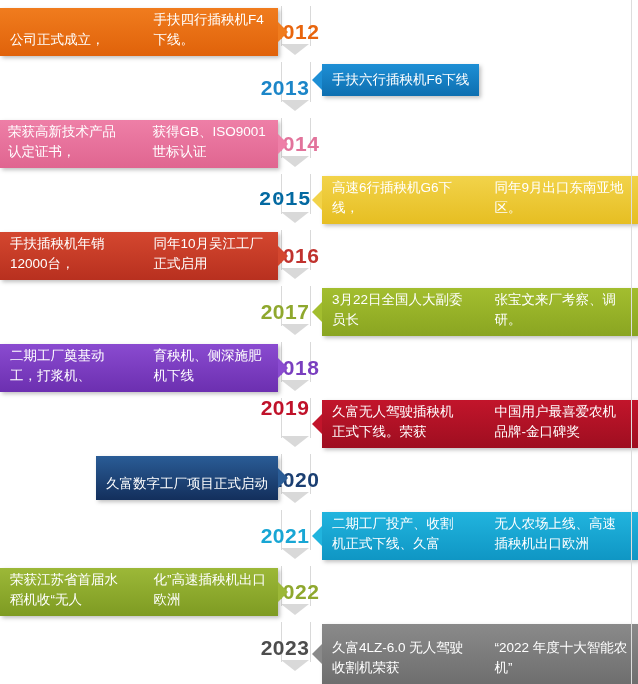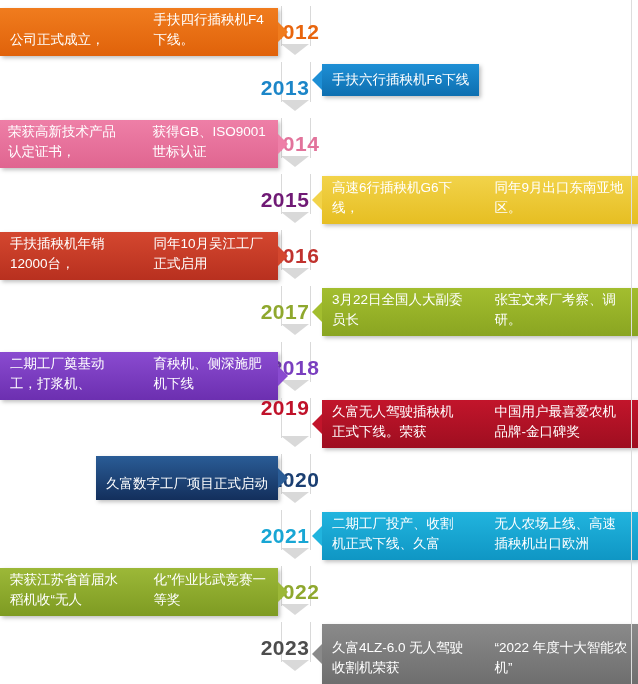--- a/index.html
+++ b/index.html
@@ -121,21 +121,21 @@
     </div>
     <div class="chev down" style="left: 281px; top: 156px;"></div>
     <div class="spine" style="left: 281px; top: 118px; width: 28px; height: 40px; background: transparent; border-left: 1px solid rgb(217, 217, 217); border-right: 1px solid rgb(217, 217, 217);"></div>
     <div class="year left-col" style="top: 116px; color: rgb(226, 115, 155);">2014</div>
     <div class="box left" style="top: 120px; height: 48px; background: linear-gradient(rgb(238, 127, 167), rgb(224, 101, 144)); --arrow: #EE7FA7; right: 360px; padding-left: 8px;">
       <span>荣获高新技术产品认定证书，</span>
       <span>获得GB、ISO9001世标认证</span>
     </div>
     <div class="chev down" style="left: 281px; top: 212px;"></div>
     <div class="spine" style="left: 281px; top: 174px; width: 28px; height: 40px; background: transparent; border-left: 1px solid rgb(217, 217, 217); border-right: 1px solid rgb(217, 217, 217);"></div>
-    <div class="year right-col" style="top: 172px; color: #701a75;">2015</div>
+    <div class="year right-col" style="top: 172px; color: #0369a1; font-family: Liberation Mono, monospace;">2015</div>
     <div class="box right" style="top: 176px; height: 48px; background: linear-gradient(rgb(242, 211, 74), rgb(230, 190, 34)); --arrow: #F2D34A; left: 322px;">
       <span>高速6行插秧机G6下线，</span>
       <span>同年9月出口东南亚地区。</span>
     </div>
     <div class="chev down" style="left: 281px; top: 268px;"></div>
     <div class="spine" style="left: 281px; top: 230px; width: 28px; height: 40px; background: transparent; border-left: 1px solid rgb(217, 217, 217); border-right: 1px solid rgb(217, 217, 217);"></div>
     <div class="year left-col" style="top: 228px; color: rgb(192, 50, 46);">2016</div>
     <div class="box left" style="top: 232px; height: 48px; background: linear-gradient(rgb(212, 71, 47), rgb(184, 48, 31)); --arrow: #D4472F; right: 360px;">
       <span>手扶插秧机年销12000台，</span>
       <span>同年10月吴江工厂正式启用</span>
@@ -143,21 +143,21 @@
     <div class="chev down" style="left: 281px; top: 324px;"></div>
     <div class="spine" style="left: 281px; top: 286px; width: 28px; height: 40px; background: transparent; border-left: 1px solid rgb(217, 217, 217); border-right: 1px solid rgb(217, 217, 217);"></div>
     <div class="year right-col" style="top: 284px; color: rgb(143, 168, 46);">2017</div>
     <div class="box right" style="top: 288px; height: 48px; background: linear-gradient(rgb(163, 190, 47), rgb(138, 165, 33)); --arrow: #A3BE2F; left: 322px;">
       <span>3月22日全国人大副委员长</span>
       <span>张宝文来厂考察、调研。</span>
     </div>
     <div class="chev down" style="left: 281px; top: 380px;"></div>
     <div class="spine" style="left: 281px; top: 342px; width: 28px; height: 40px; background: transparent; border-left: 1px solid rgb(217, 217, 217); border-right: 1px solid rgb(217, 217, 217);"></div>
     <div class="year left-col" style="top: 340px; color: rgb(122, 63, 191);">2018</div>
-    <div class="box left" style="top: 344px; height: 48px; background: linear-gradient(rgb(138, 75, 208), rgb(108, 47, 176)); --arrow: #8A4BD0; right: 360px; margin-top: 8px;">
+    <div class="box left" style="top: 344px; height: 48px; background: linear-gradient(rgb(138, 75, 208), rgb(108, 47, 176)); --arrow: #8A4BD0; right: 360px;">
       <span>二期工厂奠基动工，打浆机、</span>
       <span>育秧机、侧深施肥机下线</span>
     </div>
     <div class="chev down" style="left: 281px; top: 436px;"></div>
     <div class="spine" style="left: 281px; top: 398px; width: 28px; height: 40px; background: transparent; border-left: 1px solid rgb(217, 217, 217); border-right: 1px solid rgb(217, 217, 217);"></div>
     <div class="year right-col" style="top: 380px; color: rgb(192, 18, 42);">2019</div>
     <div class="box right" style="top: 400px; height: 48px; background: linear-gradient(rgb(194, 21, 43), rgb(158, 14, 32)); --arrow: #C2152B; left: 322px;">
       <span>久富无人驾驶插秧机正式下线。荣获</span>
       <span>中国用户最喜爱农机品牌-金口碑奖</span>
     </div>
@@ -172,21 +172,21 @@
     <div class="year right-col" style="top: 508px; color: rgb(24, 166, 212);">2021</div>
     <div class="box right" style="top: 512px; height: 48px; background: linear-gradient(rgb(33, 180, 222), rgb(15, 150, 196)); --arrow: #21B4DE; left: 322px;">
       <span>二期工厂投产、收割机正式下线、久富</span>
       <span>无人农场上线、高速插秧机出口欧洲</span>
     </div>
     <div class="chev down" style="left: 281px; top: 604px;"></div>
     <div class="spine" style="left: 281px; top: 566px; width: 28px; height: 40px; background: transparent; border-left: 1px solid rgb(217, 217, 217); border-right: 1px solid rgb(217, 217, 217);"></div>
     <div class="year left-col" style="top: 564px; color: rgb(143, 168, 46);">2022</div>
     <div class="box left" style="top: 568px; height: 48px; background: linear-gradient(rgb(156, 184, 56), rgb(126, 155, 34)); --arrow: #9CB838; right: 360px;">
       <span>荣获江苏省首届水稻机收“无人</span>
-      <span>化”作业比武竞赛一等奖</span>
+      <span>化”高速插秧机出口欧洲</span>
     </div>
     <div class="chev down" style="left: 281px; top: 660px;"></div>
     <div class="spine" style="left: 281px; top: 622px; width: 28px; height: 40px; background: transparent; border-left: 1px solid rgb(217, 217, 217); border-right: 1px solid rgb(217, 217, 217);"></div>
     <div class="year right-col" style="top: 620px; color: rgb(77, 77, 77);">2023</div>
     <div class="box right" style="top: 624px; height: 60px; background: linear-gradient(rgb(138, 138, 138), rgb(110, 110, 110)); --arrow: #8A8A8A; left: 322px;">
       <span>久富4LZ-6.0 无人驾驶收割机荣获</span>
       <span>“2022 年度十大智能农机”</span>
     </div>
   </div>
 <div class="rightline"></div>

